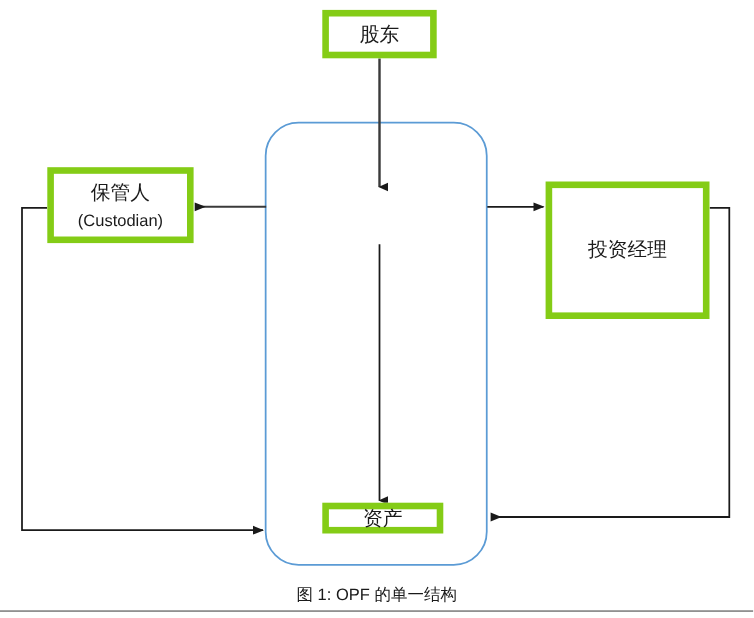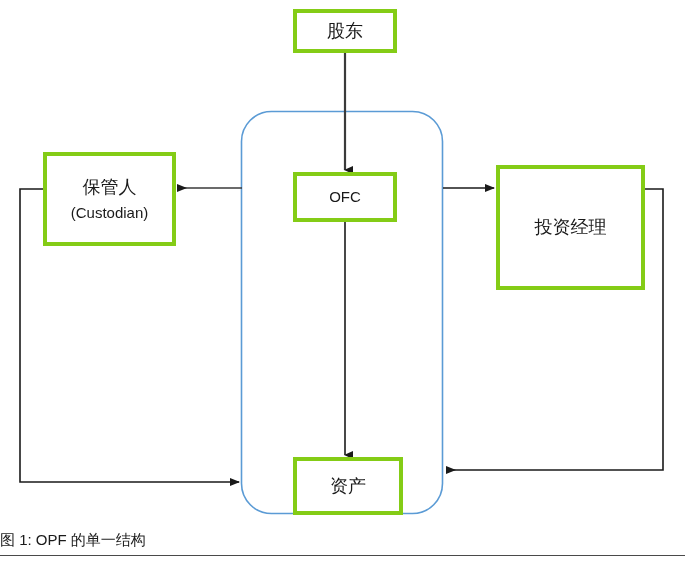--- a/index.html
+++ b/index.html
@@ -22,50 +22,51 @@
     position: absolute;
     left: 0;
     top: 0;
     width: 685px;
     height: 562px;
   }
   .node-box {
     position: absolute;
     box-sizing: border-box;
     background: #ffffff;
-    border: 4px solid #84cc16;
+    border: 6px solid #84cc16;
     display: flex;
     flex-direction: column;
     align-items: center;
     justify-content: center;
     text-align: center;
     color: #1a1a1a;
     font-size: 17px;
     line-height: 1.45;
     z-index: 3;
   }
   .node-line { display: block; white-space: nowrap; }
   .node-line.cn { font-size: 18px; }
   .node-line.en { font-size: 15px; }
 
   #node-shareholder { left: 293px; top: 9px;  width: 104px; height: 44px; }
   #node-ofc         { left: 293px; top: 172px; width: 104px; height: 50px; }
-  #node-assets      { left: 293px; top: 457px; width: 110px; height: 58px; }
-  #node-custodian   { left: 43px;  top: 152px; width: 133px; height: 94px; }
+  #node-assets      { left: 293px; top: 457px; width: 110px; height: 28px; }
+  #node-custodian   { left: 43px;  top: 152px; width: 133px; height: 69px; }
   #node-manager     { left: 496px; top: 165px; width: 149px; height: 125px; }
 
   #node-custodian .node-line.cn { margin-bottom: 2px; }
   #node-manager .node-line.cn { margin-bottom: 0; }
   #node-manager .node-line.en { line-height: 1.6; }
 
   #caption {
     position: absolute;
     left: 0;
     top: 531px;
     width: 685px;
+    text-align: center;
     font-size: 15px;
     color: #1a1a1a;
     z-index: 3;
   }
   #footer-rule {
     position: absolute;
     left: 0;
     top: 555px;
     width: 685px;
     height: 1px;
@@ -103,23 +104,20 @@
 
     <path d="M43,189 L20,189 L20,482 L239,482" fill="none" stroke="#1a1a1a" stroke-width="1.6" marker-end="url(#arrow-right)"></path>
 
     <path d="M645,189 L663,189 L663,470 L447,470" fill="none" stroke="#1a1a1a" stroke-width="1.6" marker-end="url(#arrow-left)"></path>
   </svg>
 
   <div class="node-box" id="node-shareholder">
     <span class="node-line cn">股东</span>
   </div>
 
-  <div class="node-box" id="node-ofc">
-    <span class="node-line en">OFC</span>
-  </div>
 
   <div class="node-box" id="node-assets">
     <span class="node-line cn">资产</span>
   </div>
 
   <div class="node-box" id="node-custodian">
     <span class="node-line cn">保管人</span>
     <span class="node-line en">(Custodian)</span>
   </div>
 

